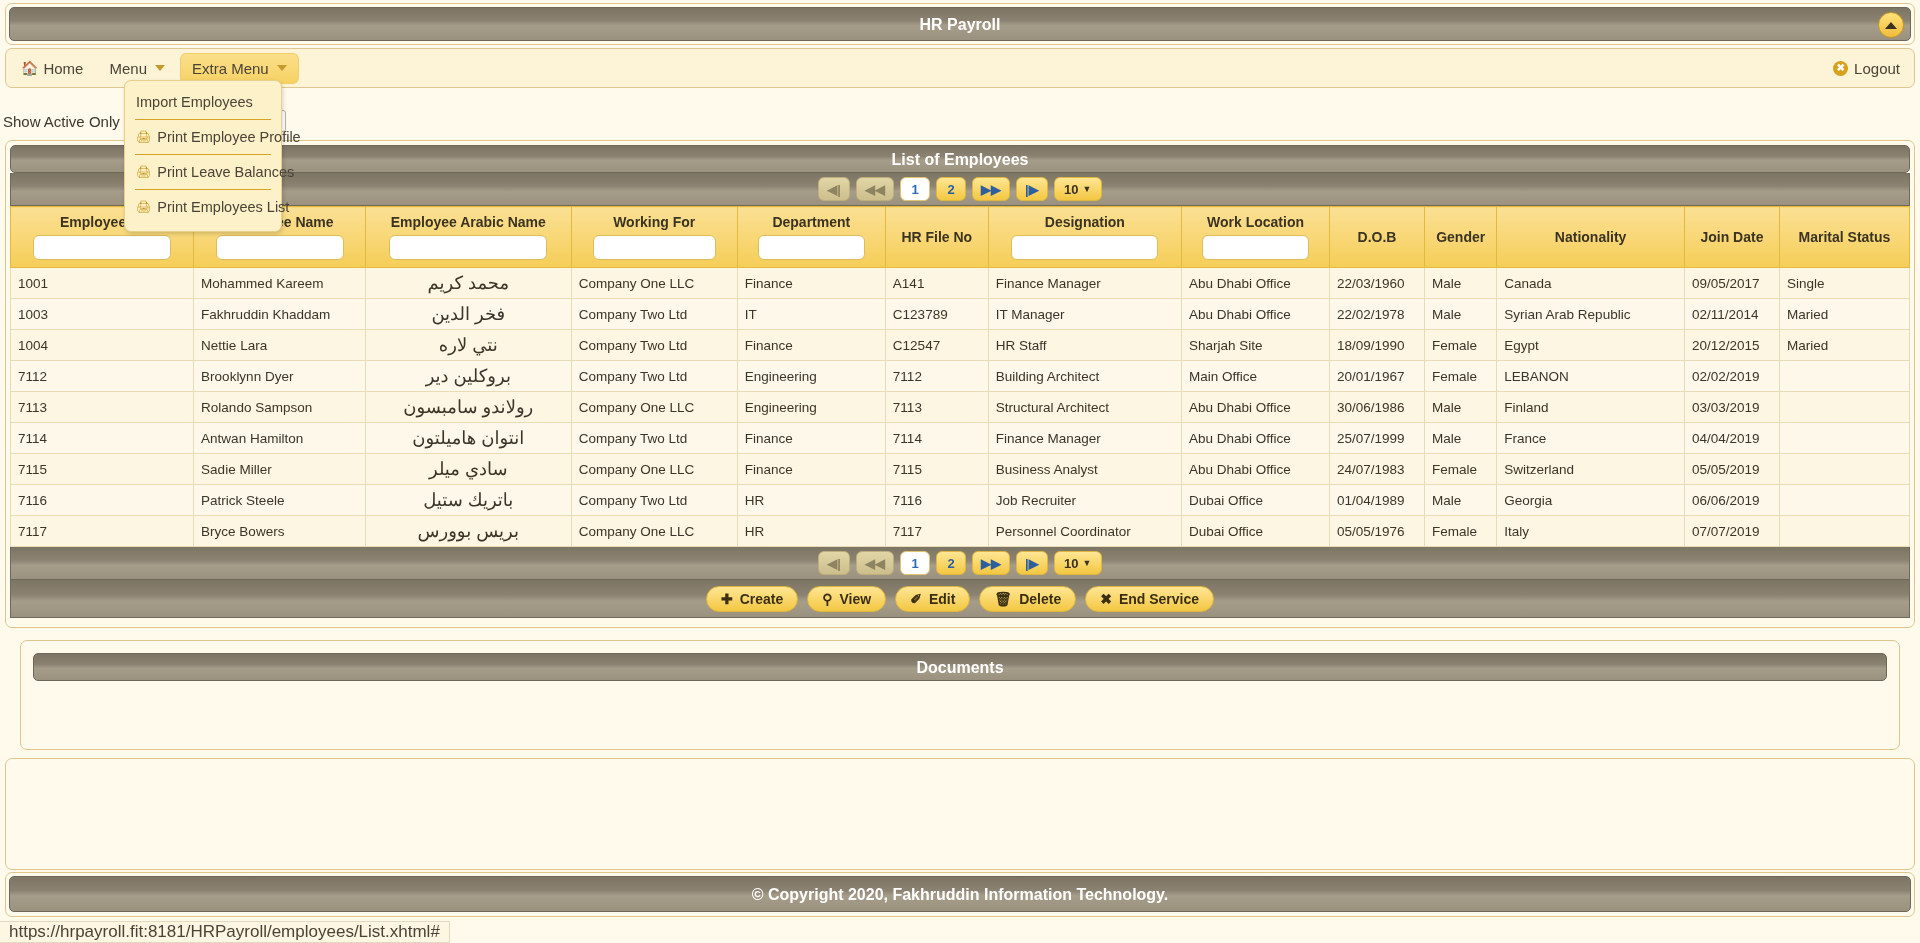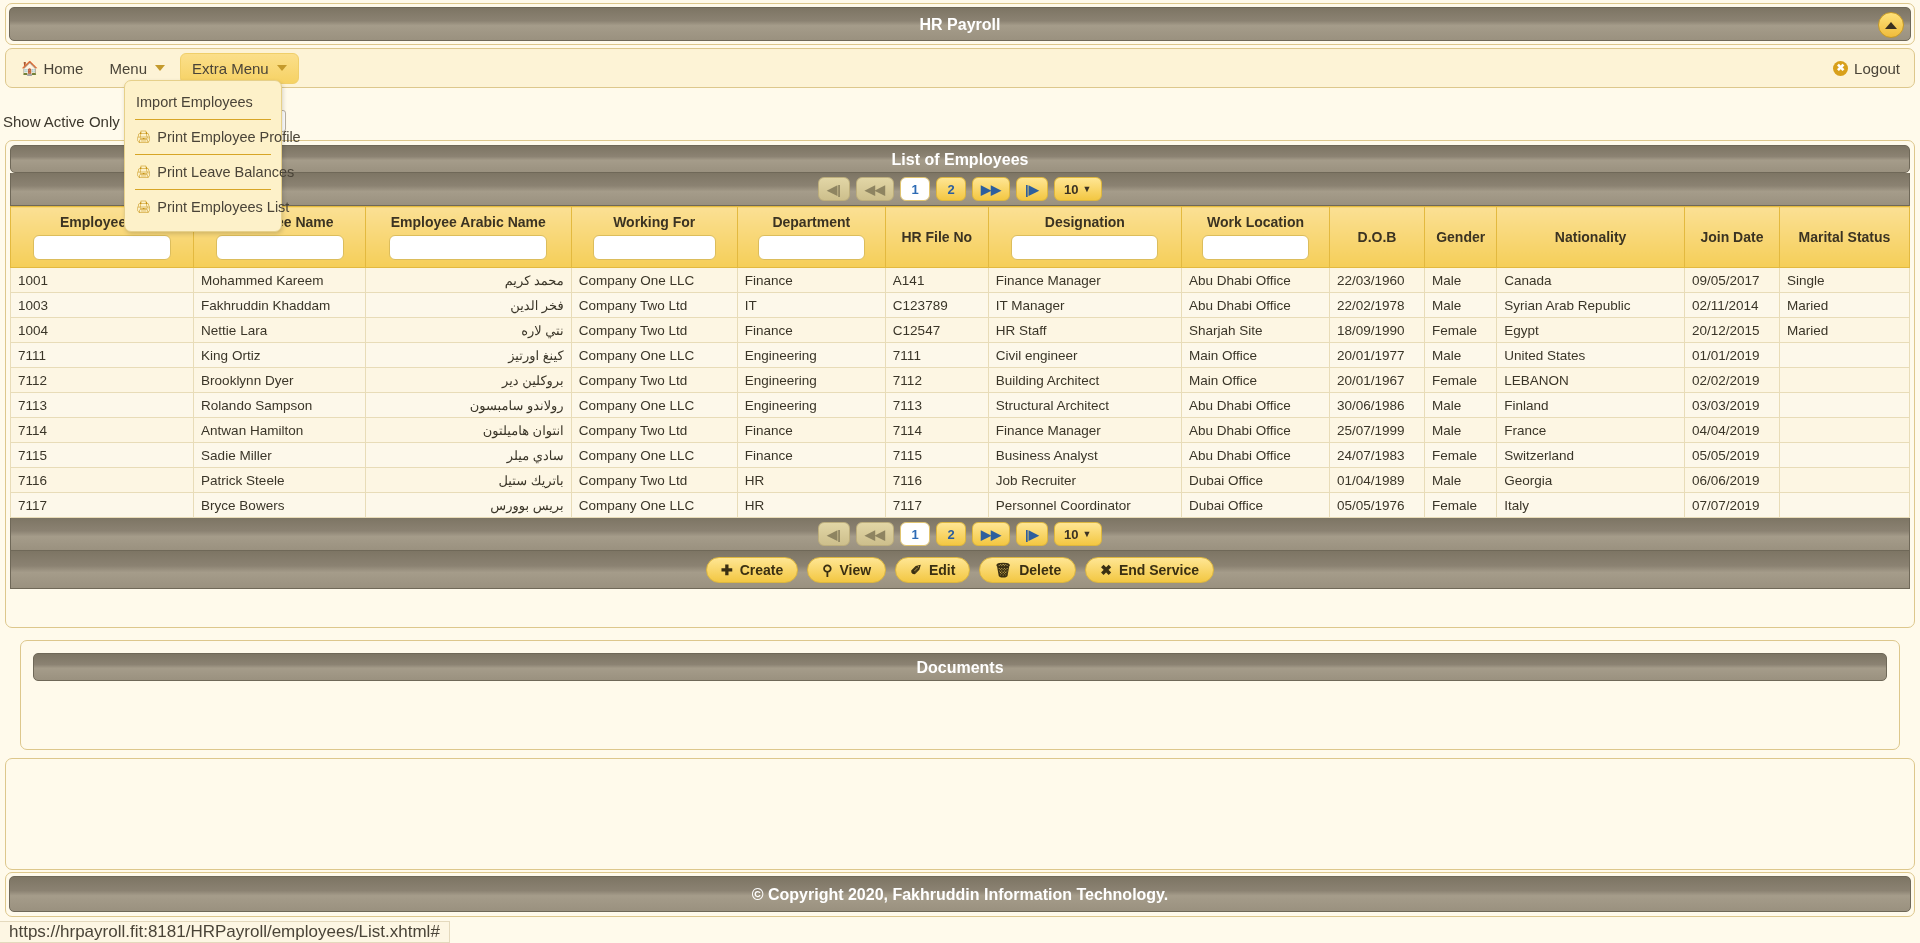--- a/index.html
+++ b/index.html
@@ -157,21 +157,21 @@
   }
   thead th.nofilter .hlabel { padding-top:18px; }
   tbody td {
     border:1px solid #e8dcb8;
     font-size:13.5px; color:#3a3528;
     padding:4px 7px; height:25px;
     background:#fdf6e3;
     white-space:nowrap; overflow:hidden;
   }
   tbody tr:nth-child(even) td { background:#fdf8ea; }
-  td.rtl { direction:rtl; text-align:right; font-size:13px; }
+  td.rtl { direction:rtl; text-align:center; font-size:18px; }
 
   #actionbar {
     background: linear-gradient(to bottom, #7d7564 0%, #8b8272 40%, #a59c8a 58%, #9a917f 100%);
     border:1px solid #6f6858; border-top:none;
     height:38px; display:flex; align-items:center; justify-content:center; gap:9px;
   }
   .abtn {
     height:26px; padding:0 14px; border-radius:13px;
     border:1px solid #ddb63e;
     background:linear-gradient(to bottom,#ffe694,#f3c742);
@@ -399,35 +399,20 @@
           <td>Company Two Ltd</td>
           <td>Finance</td>
           <td>C12547</td>
           <td>HR Staff</td>
           <td>Sharjah Site</td>
           <td>18/09/1990</td>
           <td>Female</td>
           <td>Egypt</td>
           <td>20/12/2015</td>
           <td>Maried</td>
-        </tr>
-        <tr>
-          <td>7111</td>
-          <td>King Ortiz</td>
-          <td class="rtl">كينغ اورتيز</td>
-          <td>Company One LLC</td>
-          <td>Engineering</td>
-          <td>7111</td>
-          <td>Civil engineer</td>
-          <td>Main Office</td>
-          <td>20/01/1977</td>
-          <td>Male</td>
-          <td>United States</td>
-          <td>01/01/2019</td>
-          <td></td>
         </tr>
         <tr>
           <td>7112</td>
           <td>Brooklynn Dyer</td>
           <td class="rtl">بروكلين دير</td>
           <td>Company Two Ltd</td>
           <td>Engineering</td>
           <td>7112</td>
           <td>Building Architect</td>
           <td>Main Office</td>

